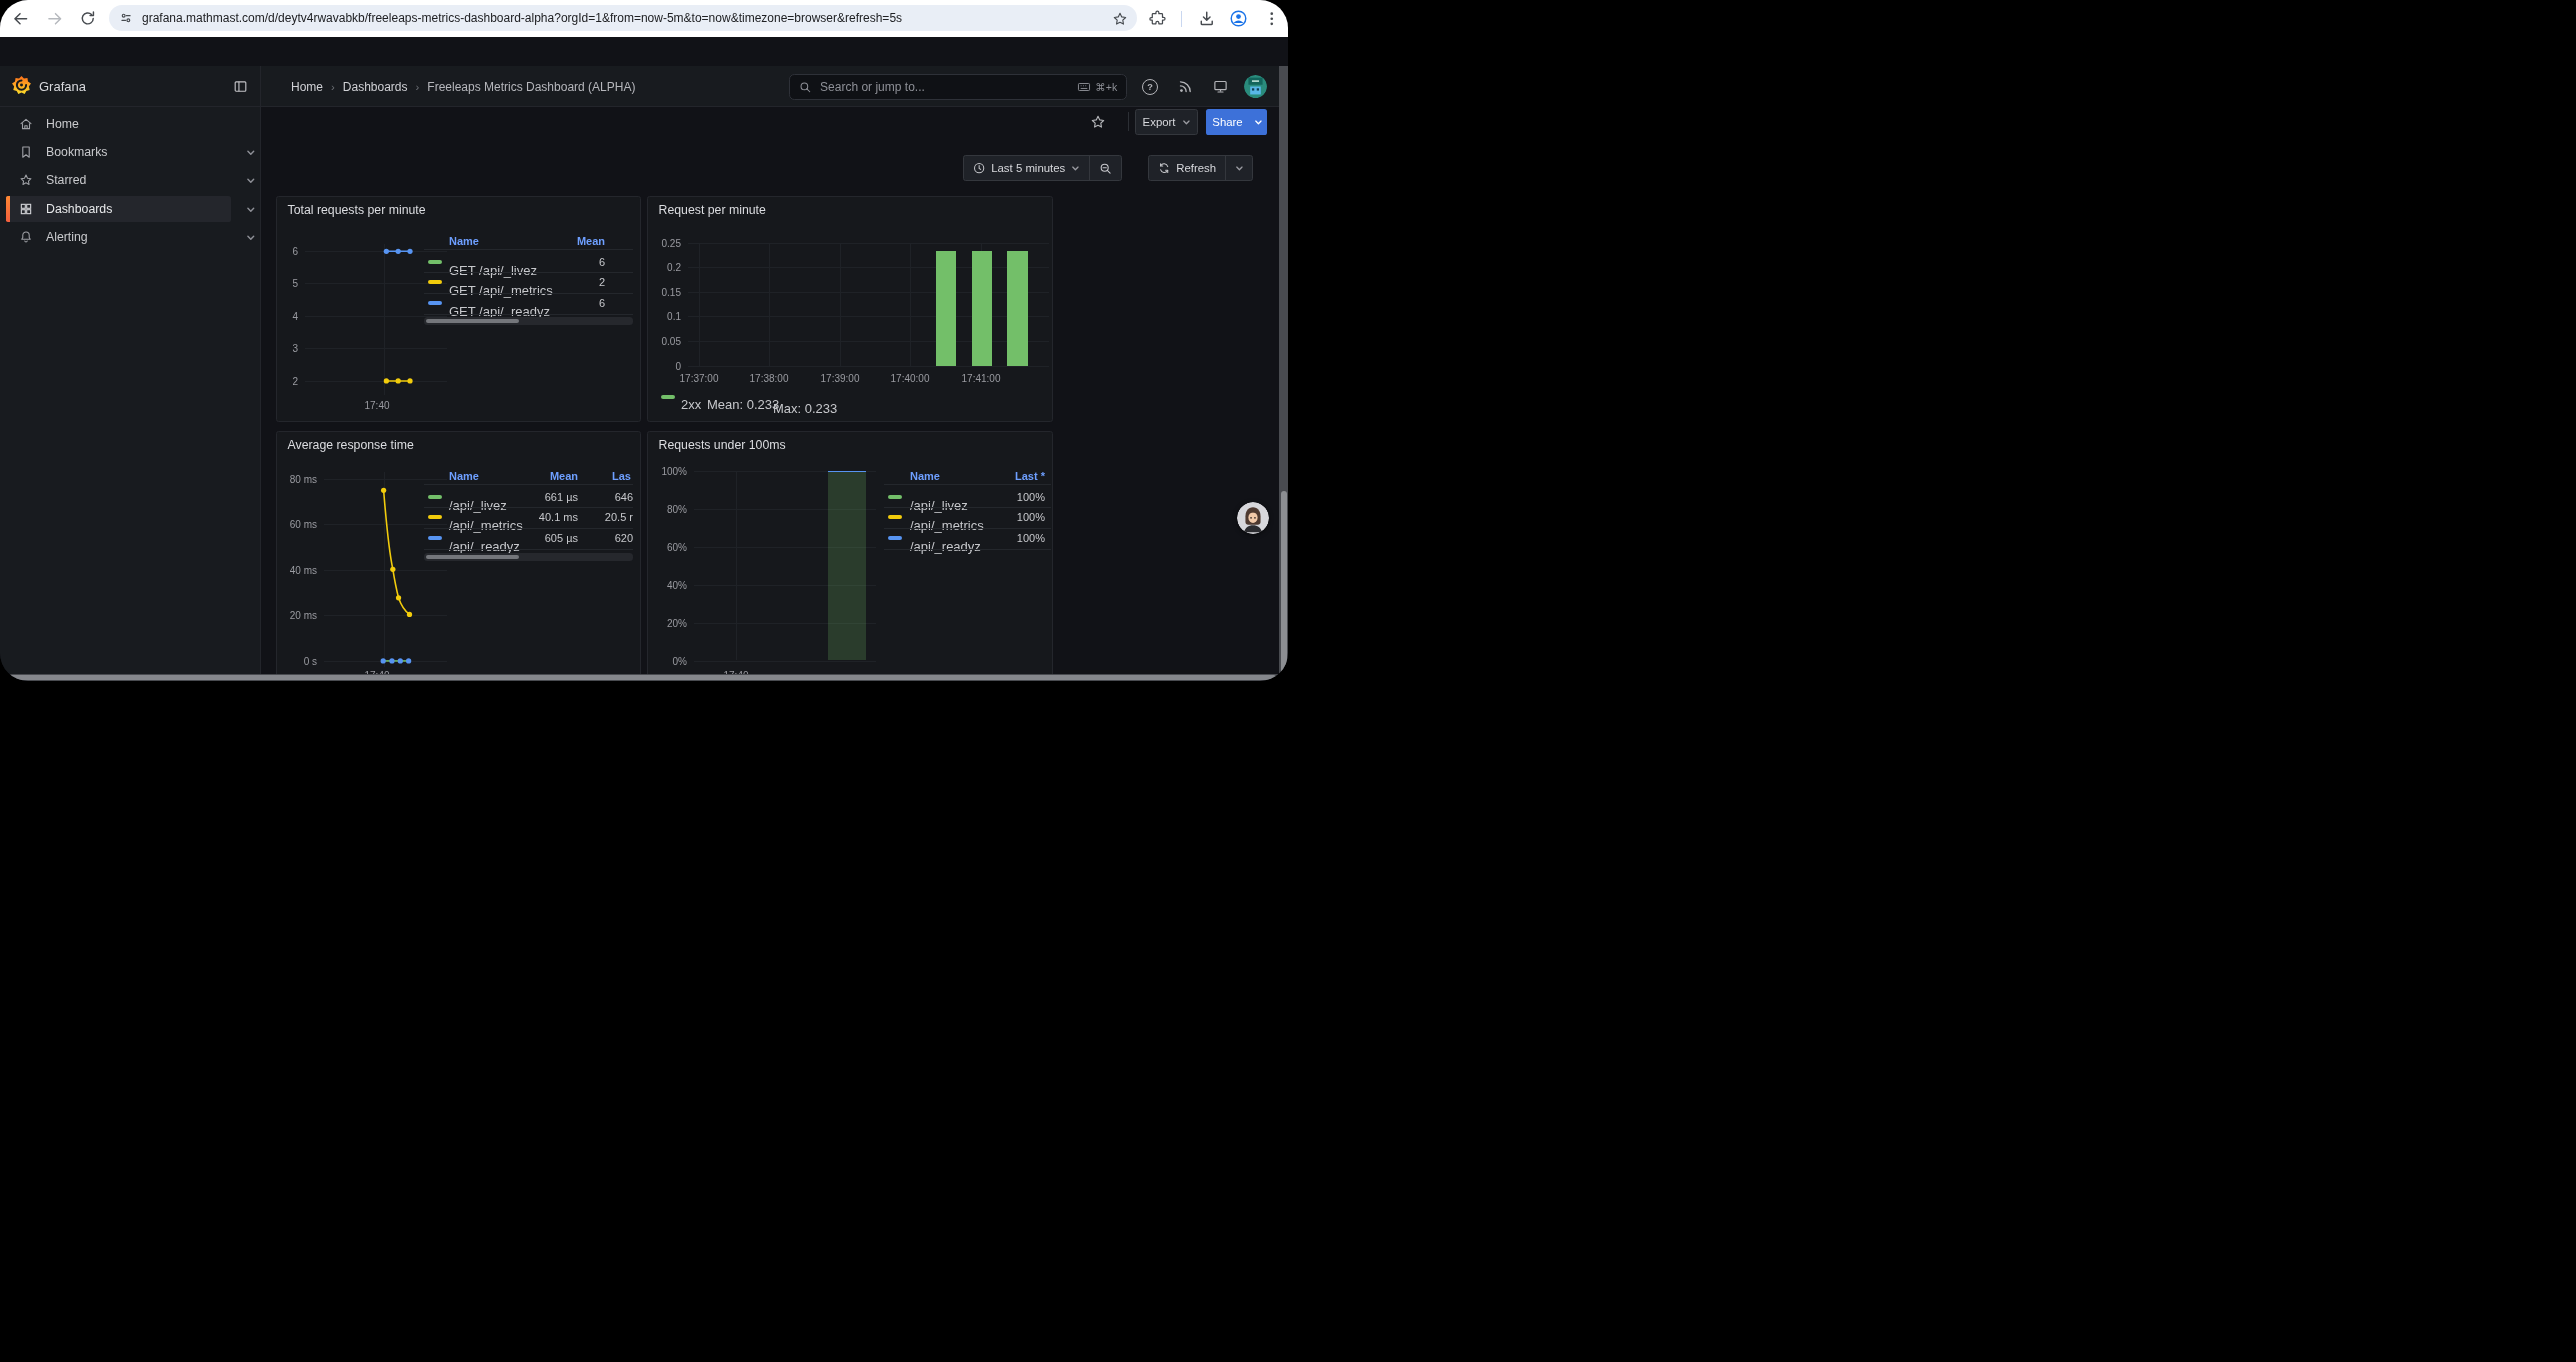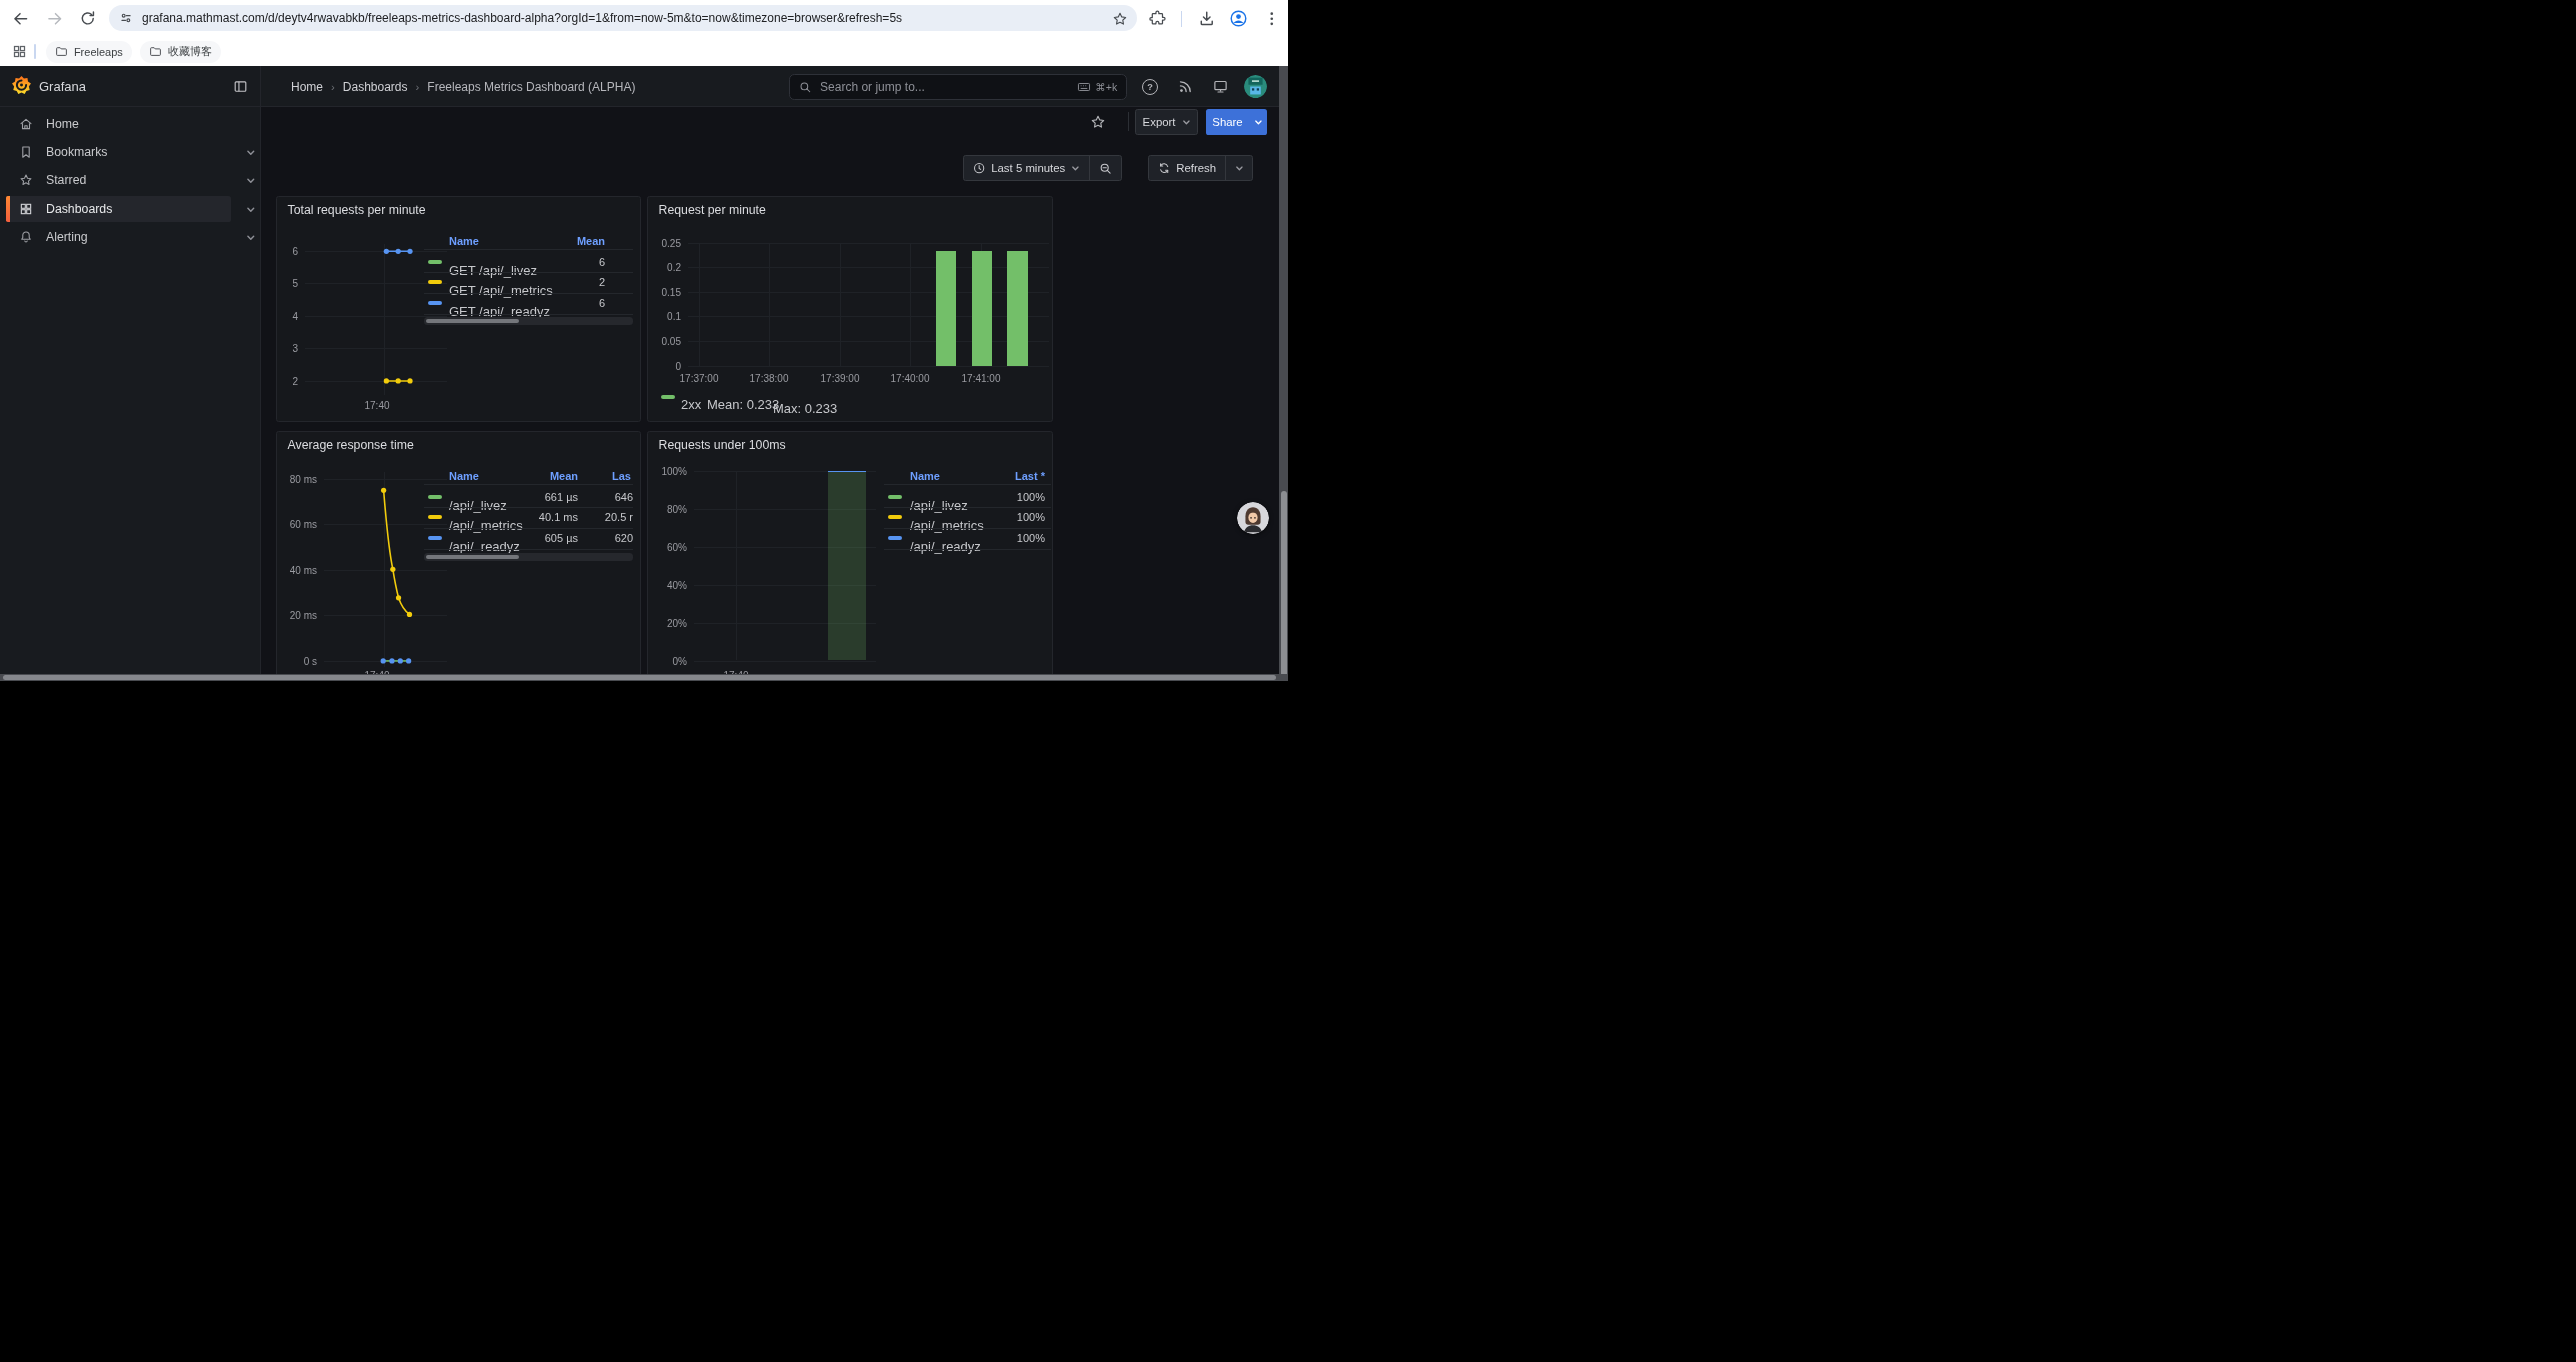--- a/index.html
+++ b/index.html
@@ -1,17 +1,17 @@
 <!DOCTYPE html>
 <html style="font-size:14px"><head>
 <meta charset="utf-8">
 <style>
   html,body{margin:0;padding:0;background:#000;}
   .screen{position:relative;width:1288px;height:681px;overflow:hidden;background:#111217;
-    font-family:"Liberation Sans","DejaVu Sans",sans-serif;}
+    font-family:"Liberation Sans","DejaVu Sans",sans-serif;border-radius:28px;}
   .abs{position:absolute;}
   
   .btoolbar{position:absolute;left:0;top:0;width:1288px;height:37px;background:#ffffff;}
   .bkbar{position:absolute;left:0;top:37px;width:1288px;height:29px;background:#ffffff;}
   .urlpill{position:absolute;left:109px;top:5.3px;width:1028px;height:26px;border-radius:13px;background:#e9eef6;}
   .urltext{position:absolute;left:33px;top:0;width:956px;height:26px;line-height:26px;font-size:12px;color:#202124;
     white-space:nowrap;overflow:hidden;text-overflow:ellipsis;}
   .navic{position:absolute;width:17.5px;height:17.5px;}
   .chip{position:absolute;top:3.5px;height:22px;border-radius:11.4px;display:flex;align-items:center;gap:6.1px;padding:0 8.8px;background:#f6f7f9;}
   .chip span{font-size:11px;color:#3c4043;}
@@ -114,41 +114,20 @@
         <circle cx="12" cy="9.6" r="3" fill="currentColor"></circle>
         <path d="M5.8 17.8a7.5 7.5 0 0 1 12.4 0" fill="currentColor"></path>
       </svg>
     <svg class="navic" style="left:1263px;top:9.6px;color:#474b50" viewBox="0 0 24 24">
         <circle cx="12" cy="5" r="1.8" fill="currentColor"></circle>
         <circle cx="12" cy="12" r="1.8" fill="currentColor"></circle>
         <circle cx="12" cy="19" r="1.8" fill="currentColor"></circle>
       </svg>
   </div>
 
-  <div class="bkbar">
-    <svg class="abs" style="left:12.3px;top:7px;width:15px;height:15px;color:#5f6368" viewBox="0 0 24 24">
-        <rect x="4" y="4" width="6.5" height="6.5" stroke="currentColor" stroke-width="2" fill="none"></rect>
-        <rect x="13.5" y="4" width="6.5" height="6.5" stroke="currentColor" stroke-width="2" fill="none"></rect>
-        <rect x="4" y="13.5" width="6.5" height="6.5" stroke="currentColor" stroke-width="2" fill="none"></rect>
-        <rect x="13.5" y="13.5" width="6.5" height="6.5" stroke="currentColor" stroke-width="2" fill="none"></rect>
-      </svg>
-    <div class="abs" style="left:34px;top:7px;width:1.8px;height:15px;background:#c9d7f0;border-radius:0.9px"></div>
-    <div class="chip" style="left:46px">
-      <svg style="width:13px;height:13px;color:#4a4d52" viewBox="0 0 24 24">
-          <path d="M3 6.5a1.5 1.5 0 0 1 1.5-1.5h5l2 2.2h8A1.5 1.5 0 0 1 21 8.7v9a1.5 1.5 0 0 1-1.5 1.5h-15A1.5 1.5 0 0 1 3 17.7z" stroke="currentColor" stroke-width="1.8" fill="none" stroke-linejoin="round"></path>
-        </svg>
-      <span>Freeleaps</span>
-    </div>
-    <div class="chip" style="left:140px">
-      <svg style="width:13px;height:13px;color:#4a4d52" viewBox="0 0 24 24">
-          <path d="M3 6.5a1.5 1.5 0 0 1 1.5-1.5h5l2 2.2h8A1.5 1.5 0 0 1 21 8.7v9a1.5 1.5 0 0 1-1.5 1.5h-15A1.5 1.5 0 0 1 3 17.7z" stroke="currentColor" stroke-width="1.8" fill="none" stroke-linejoin="round"></path>
-        </svg>
-      <span>收藏博客</span>
-    </div>
-  </div>
 
   <div class="gnav"></div>
   <div class="sbh"></div>
   <svg class="abs" style="left:10.5px;top:75px;width:21px;height:21px" viewBox="0 0 24 24">
     <defs>
         <linearGradient id="gflame" x1="0" y1="0" x2="0" y2="1">
           <stop offset="0" stop-color="#ff6f1a"></stop>
           <stop offset="1" stop-color="#fadc2a"></stop>
         </linearGradient>
       </defs>

